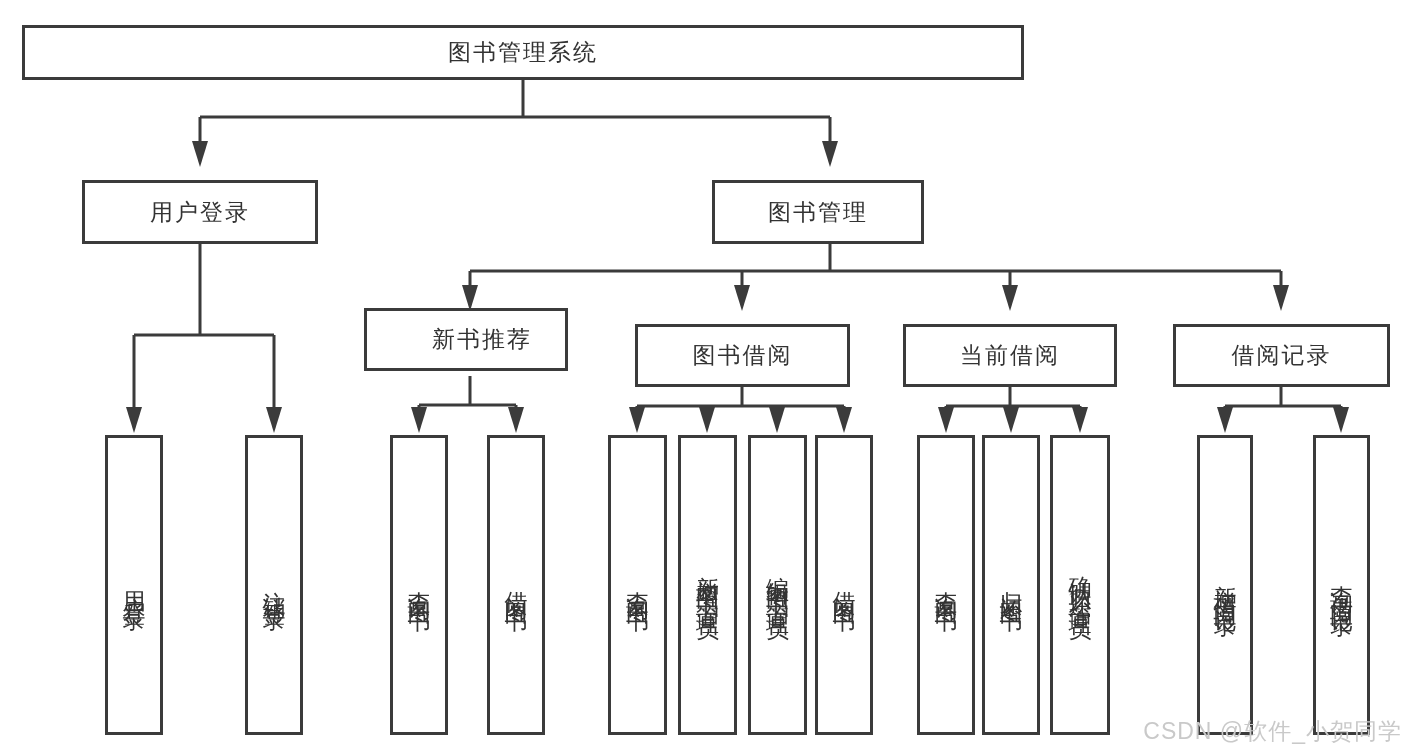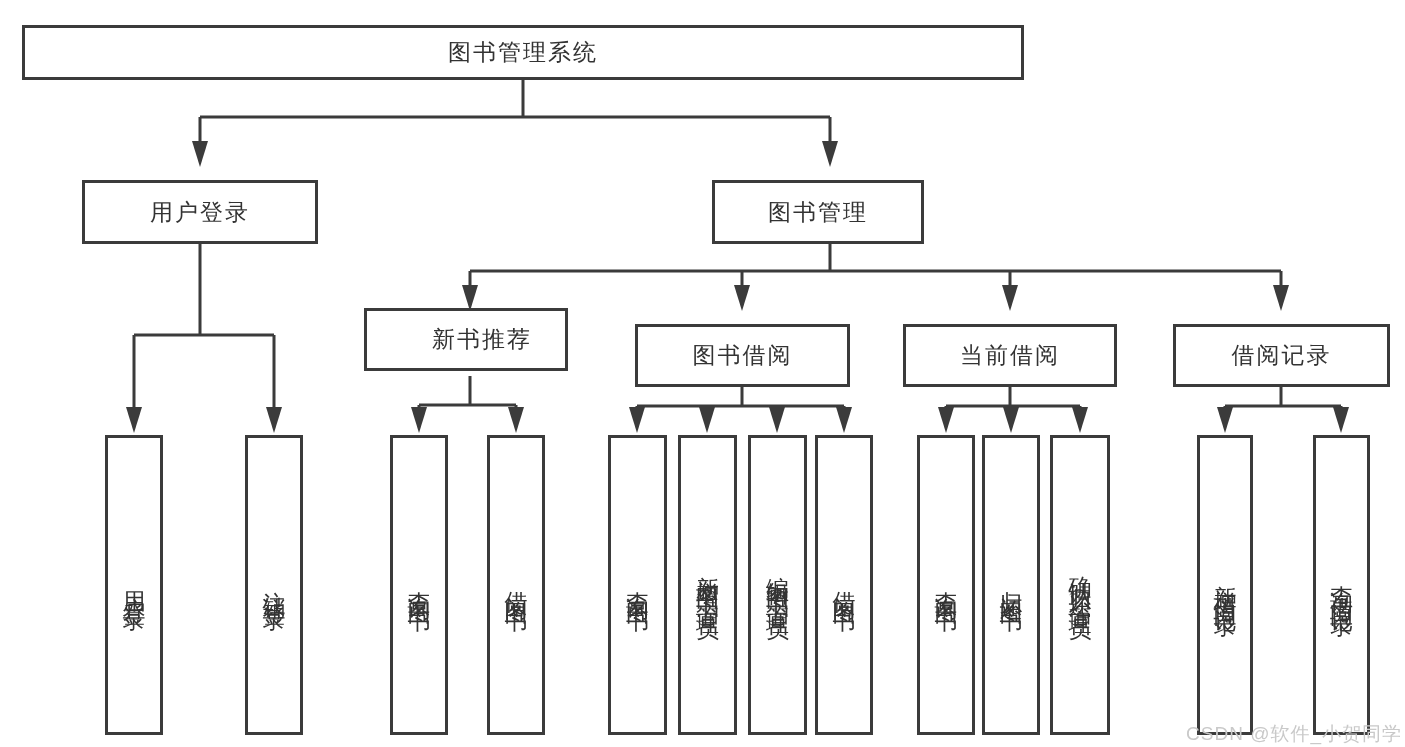--- a/index.html
+++ b/index.html
@@ -53,21 +53,21 @@
     writing-mode: vertical-rl;
     text-orientation: mixed;
     font-size: 23px;
     letter-spacing: 6px;
     line-height: 1;
   }
   .watermark {
     position: absolute;
     right: 3px;
     bottom: 0px;
-    font-size: 19px;
+    font-size: 23px;
     letter-spacing: 1px;
     color: var(--watermark_text, #c9c9c9);
     z-index: 5;
     white-space: nowrap;
   }
 </style>
 </head>
 <body>
 
 <div class="canvas">

